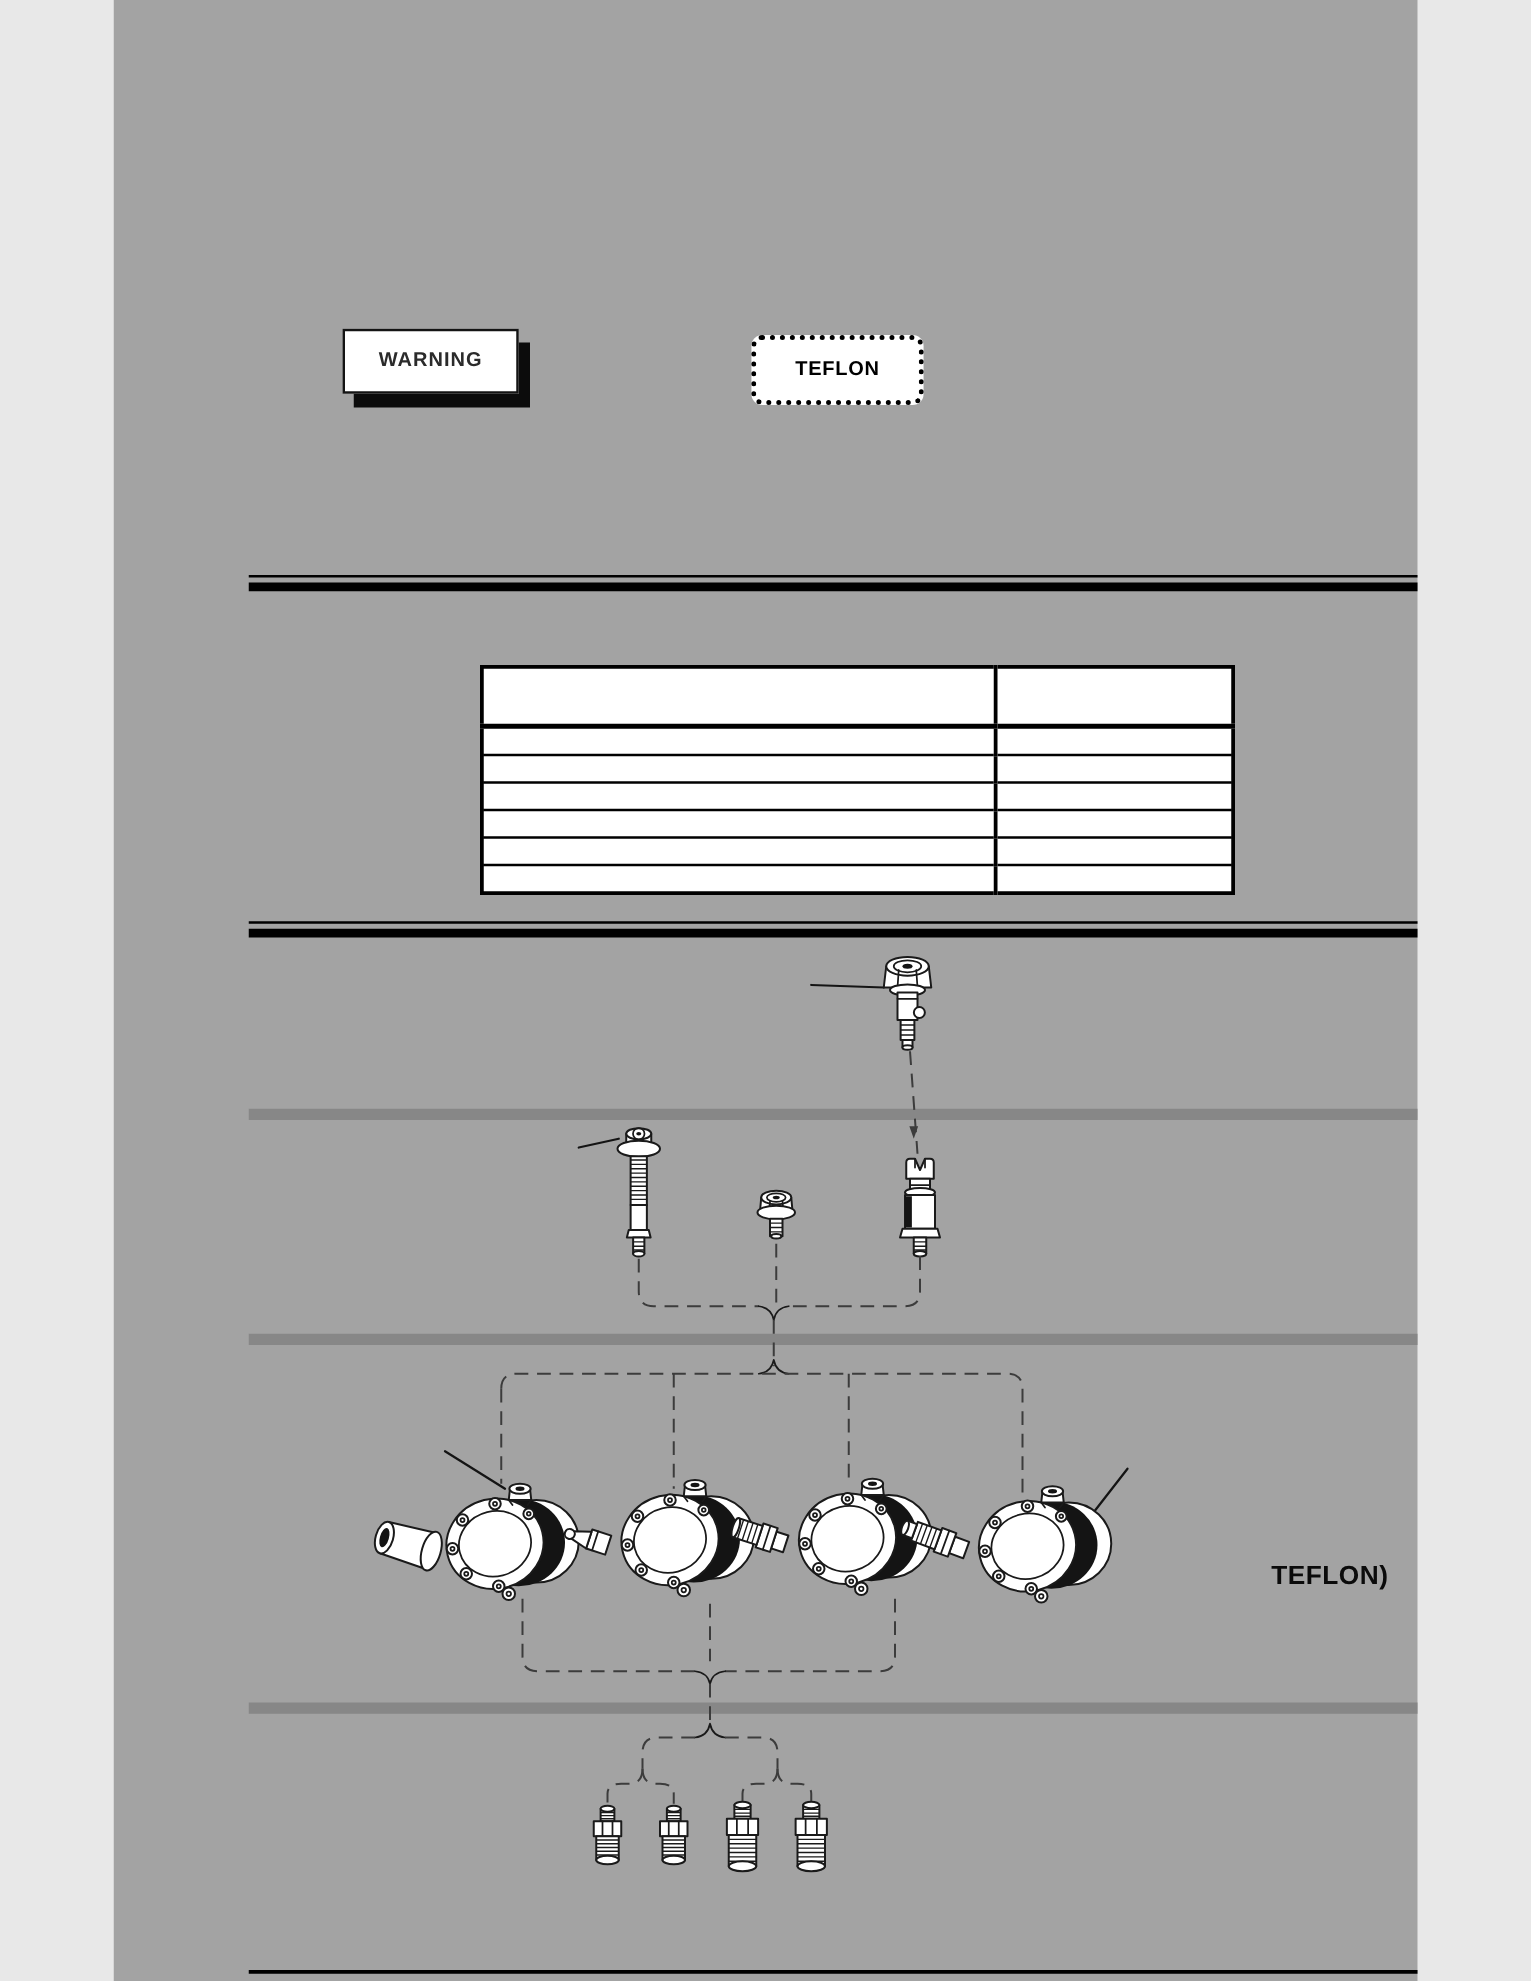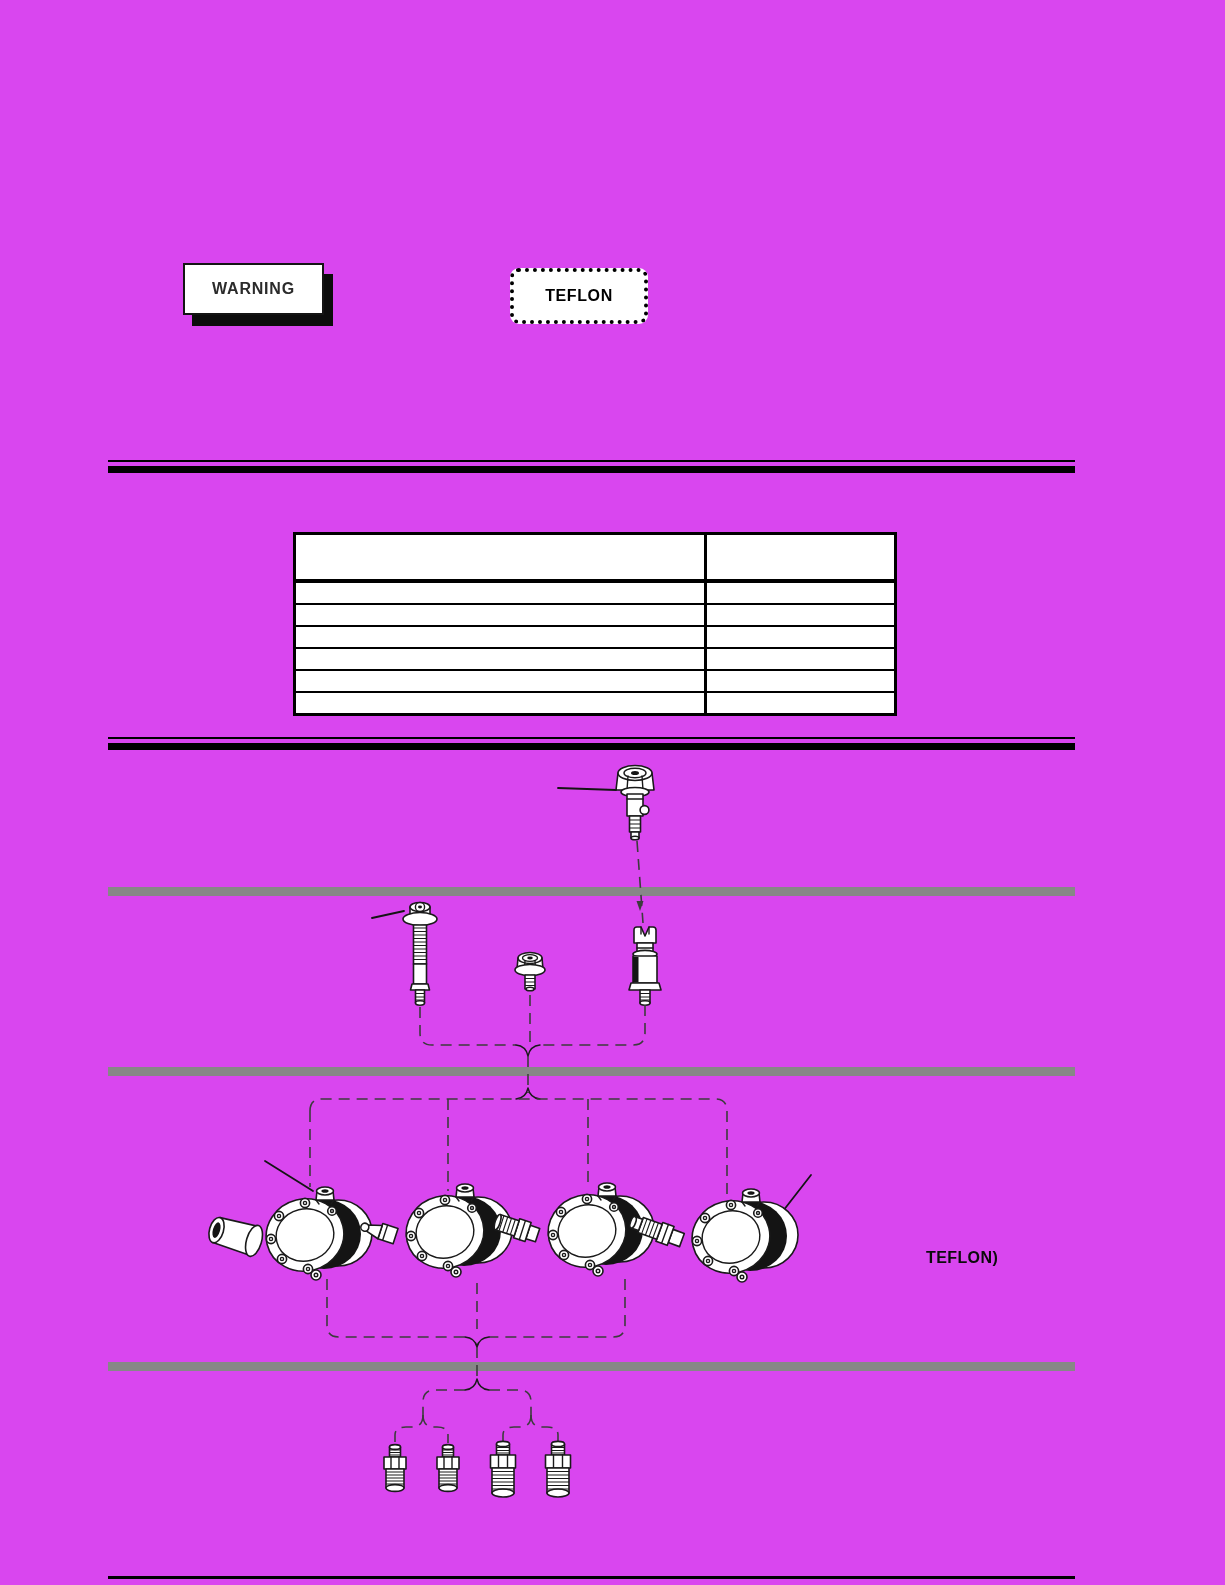--- a/index.html
+++ b/index.html
@@ -1,17 +1,17 @@
 <!DOCTYPE html>
 <html><head>
 <meta charset="utf-8">
 <style>
   html,body{margin:0;padding:0;background:#e8e8e8;}
   .page{
-    position:relative;width:1225px;height:1585px;background:#d946ef;
+    position:relative;width:1043px;height:1585px;background:#a3a3a3;
     margin:0 auto;overflow:hidden;
     font-family:"Liberation Sans", sans-serif;color:#111;
   }
   
   .warning-box{
     position:absolute;left:183px;top:263px;width:137px;height:48px;
     background:#fff;border:2.5px solid #141414;
     box-shadow:9px 11px 0 0 #0c0c0c;
     display:flex;align-items:center;justify-content:center;
   }
@@ -38,21 +38,21 @@
   .spec-table, .spec-table td, .spec-table th{border:2px solid #000;}
   .spec-table{border:3px solid #000;}
   .spec-table th{height:42px;border-bottom:4px solid #000;font-weight:bold;}
   .spec-table td{height:20px;font-size:12px;padding:0 6px;}
   .spec-table .c1{width:406px;border-right:3px solid #000;}
   .spec-table .c2{width:185px;}
   
   .diagram-svg{position:absolute;left:95px;top:755px;}
   .annotation-teflon{
     position:absolute;left:926px;top:1249px;
-    font-weight:bold;font-size:16px;letter-spacing:.4px;color:#0b0b0b;
+    font-weight:bold;font-size:21px;letter-spacing:.4px;color:#0b0b0b;
   }
   
   .ln{stroke:#1a1a1a;stroke-width:1.6;fill:#fff;stroke-linejoin:round;stroke-linecap:round;}
   .lnf{stroke:#1a1a1a;stroke-width:1.4;fill:none;stroke-linecap:round;}
   .dk{fill:#141414;stroke:none;}
   .dash{stroke:#3c3c3c;stroke-width:1.6;fill:none;stroke-dasharray:11 7;stroke-linecap:butt;}
   .solidln{stroke:#141414;stroke-width:1.8;fill:none;stroke-linecap:round;}
   .thread{stroke:#1a1a1a;stroke-width:1.1;fill:none;}
 </style>
 </head>

